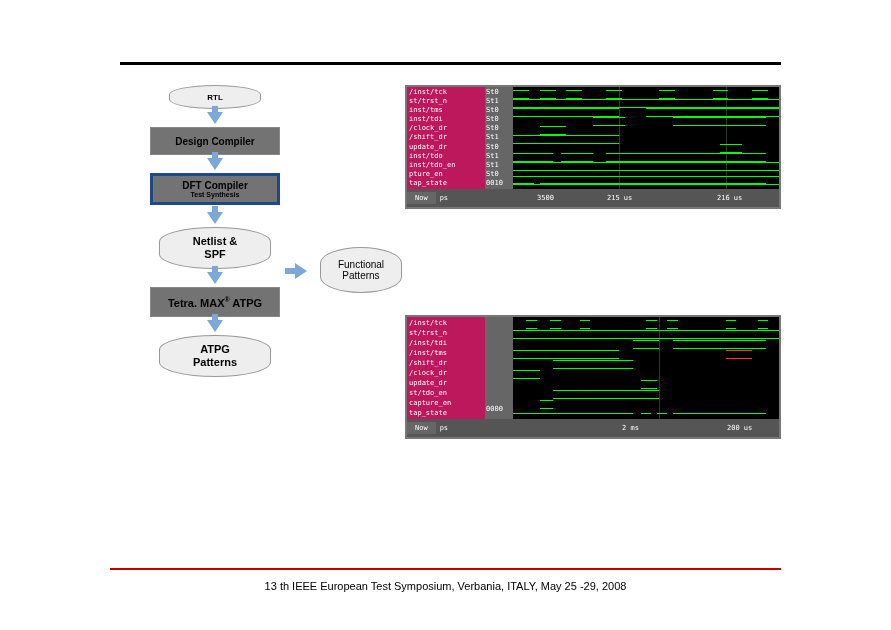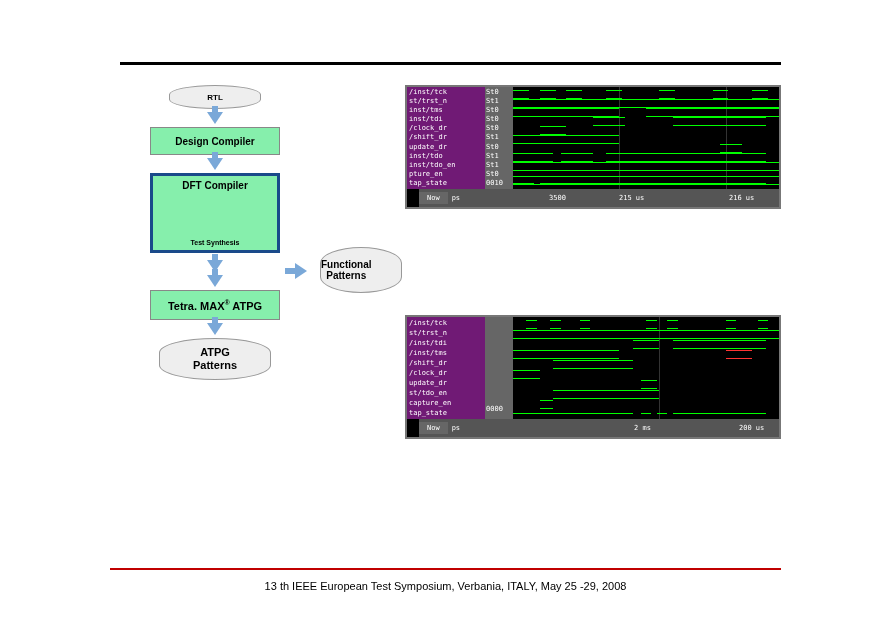--- a/index.html
+++ b/index.html
@@ -4,40 +4,40 @@
 <style>
   html,body{margin:0;padding:0;background:#fff;font-family:Arial,Helvetica,sans-serif;color:#000;}
   .page{width:891px;height:630px;position:relative;box-sizing:border-box;padding:60px 0 0 0;}
   .title-wrap{margin:0 110px 0 120px;}
   .title{font-size:18px;font-weight:bold;color:#c00000;padding:4px 0;}
   .title-rule{height:3px;background:#000;margin-top:2px;}
   .content{position:relative;margin:20px 110px 0 130px;height:440px;}
   .flow{position:absolute;left:0;top:0;width:170px;}
   .cyl{width:90px;height:22px;margin:0 auto;position:relative;border:1px solid #999;border-radius:50%/40%;background:#eee;display:flex;align-items:center;justify-content:center;font-size:8px;font-weight:bold;}
   .cyl.big{width:110px;height:40px;border-radius:50%/35%;font-size:11px;line-height:1.15;text-align:center;}
-  .box{width:130px;min-height:28px;margin:0 auto;background:#86efac;border:1px solid #888;display:flex;flex-direction:column;align-items:center;justify-content:center;font-size:10px;font-weight:bold;padding:4px 2px;box-sizing:border-box;text-align:center;}
-  .box.blue{border:3px solid #1a4a8a;gap:48px;}
+  .box{width:130px;min-height:28px;margin:0 auto;background:#737373;border:1px solid #888;display:flex;flex-direction:column;align-items:center;justify-content:center;font-size:10px;font-weight:bold;padding:4px 2px;box-sizing:border-box;text-align:center;}
+  .box.blue{border:3px solid #1a4a8a;}
   .sub{font-size:7px;font-weight:bold;}
   .arrow{width:0;height:0;border-left:8px solid transparent;border-right:8px solid transparent;border-top:12px solid #7aa8d8;margin:3px auto;position:relative;}
   .arrow::before{content:"";position:absolute;top:-18px;left:-3px;width:6px;height:7px;background:#7aa8d8;}
   .arrow-r{position:absolute;width:0;height:0;border-top:8px solid transparent;border-bottom:8px solid transparent;border-left:12px solid #7aa8d8;}
   .arrow-r::before{content:"";position:absolute;left:-22px;top:-3px;width:12px;height:6px;background:#7aa8d8;}
-  .func{position:absolute;left:190px;top:162px;width:80px;height:44px;border:1px solid #999;border-radius:50%/35%;background:#eee;display:flex;align-items:center;justify-content:flex-start;font-size:10px;font-weight:bold;text-align:center;line-height:1.1;}
+  .func{position:absolute;left:190px;top:162px;width:80px;height:44px;border:1px solid #999;border-radius:50%/35%;background:#eee;display:flex;align-items:center;justify-content:center;font-size:10px;font-weight:normal;text-align:center;line-height:1.1;}
   .wave{position:absolute;right:0;background:#000;border:2px solid #777;}
   .wave.top{top:0;width:372px;height:120px;}
   .wave.bot{top:230px;width:372px;height:120px;}
-  .wave-labels{position:absolute;left:0;top:0;bottom:18px;width:78px;background:#701a75;display:flex;flex-direction:column;justify-content:space-around;padding:1px 0;}
+  .wave-labels{position:absolute;left:0;top:0;bottom:18px;width:78px;background:#be185d;display:flex;flex-direction:column;justify-content:space-around;padding:1px 0;}
   .wave-val{position:absolute;left:78px;top:0;bottom:18px;width:28px;background:#666;display:flex;flex-direction:column;justify-content:space-around;padding:1px 0;}
   .wl{font-family:monospace;font-size:7px;color:#fff;padding-left:2px;white-space:nowrap;overflow:hidden;line-height:1;}
   .wv{font-family:monospace;font-size:7px;color:#fff;padding-left:1px;white-space:nowrap;line-height:1;}
   .wave-scope{position:absolute;left:106px;right:0;top:0;bottom:18px;background:#000;}
   .gridv{position:absolute;top:0;bottom:0;width:1px;background:#333;}
   .trace{position:absolute;left:0;right:0;height:9px;}
   .seg{position:absolute;height:7px;border:1px solid #0f0;border-left:none;border-right:none;}
-  .wave-time{position:absolute;left:12px;right:0;bottom:0;height:18px;background:#555;display:flex;align-items:center;font-family:monospace;font-size:7px;color:#fff;}
+  .wave-time{position:absolute;left:0;right:0;bottom:0;height:18px;background:#555;display:flex;align-items:center;font-family:monospace;font-size:7px;color:#fff;}
   .wave-time .t-now{background:#666;padding:2px 8px;margin-right:4px;}
   .wave-time .tick{position:absolute;color:#fff;}
   .tetramax{font-size:11px;font-weight:bold;}
   .tetramax sup{font-size:7px;vertical-align:super;}
   .footer-rule{position:absolute;left:110px;right:110px;bottom:60px;height:2px;background:#c00000;}
   .footer{position:absolute;left:0;right:0;bottom:38px;text-align:center;font-size:11px;}
 </style>
 </head>
 <body>
 
@@ -52,20 +52,24 @@
       <div class="cyl">RTL</div>
       <div class="arrow"></div>
       <div class="box">Design Compiler</div>
       <div class="arrow"></div>
       <div class="box blue">
         <span>DFT Compiler</span>
         <span class="sub">Test Synthesis</span>
       </div>
       <div style="height:4px"></div>
       <div class="arrow"></div>
+      <div class="cyl big">
+          <span style="white-space:pre-line">Netlist &amp;
+SPF</span>
+        </div>
       <div class="arrow"></div>
       <div class="box" style="height:30px">
         <span class="tetramax">
           <span>Tetra. MAX</span><sup>®</sup><span> ATPG</span>
         </span>
       </div>
       <div class="arrow"></div>
       <div class="cyl big">
           <span style="white-space:pre-line">ATPG
 Patterns</span>

